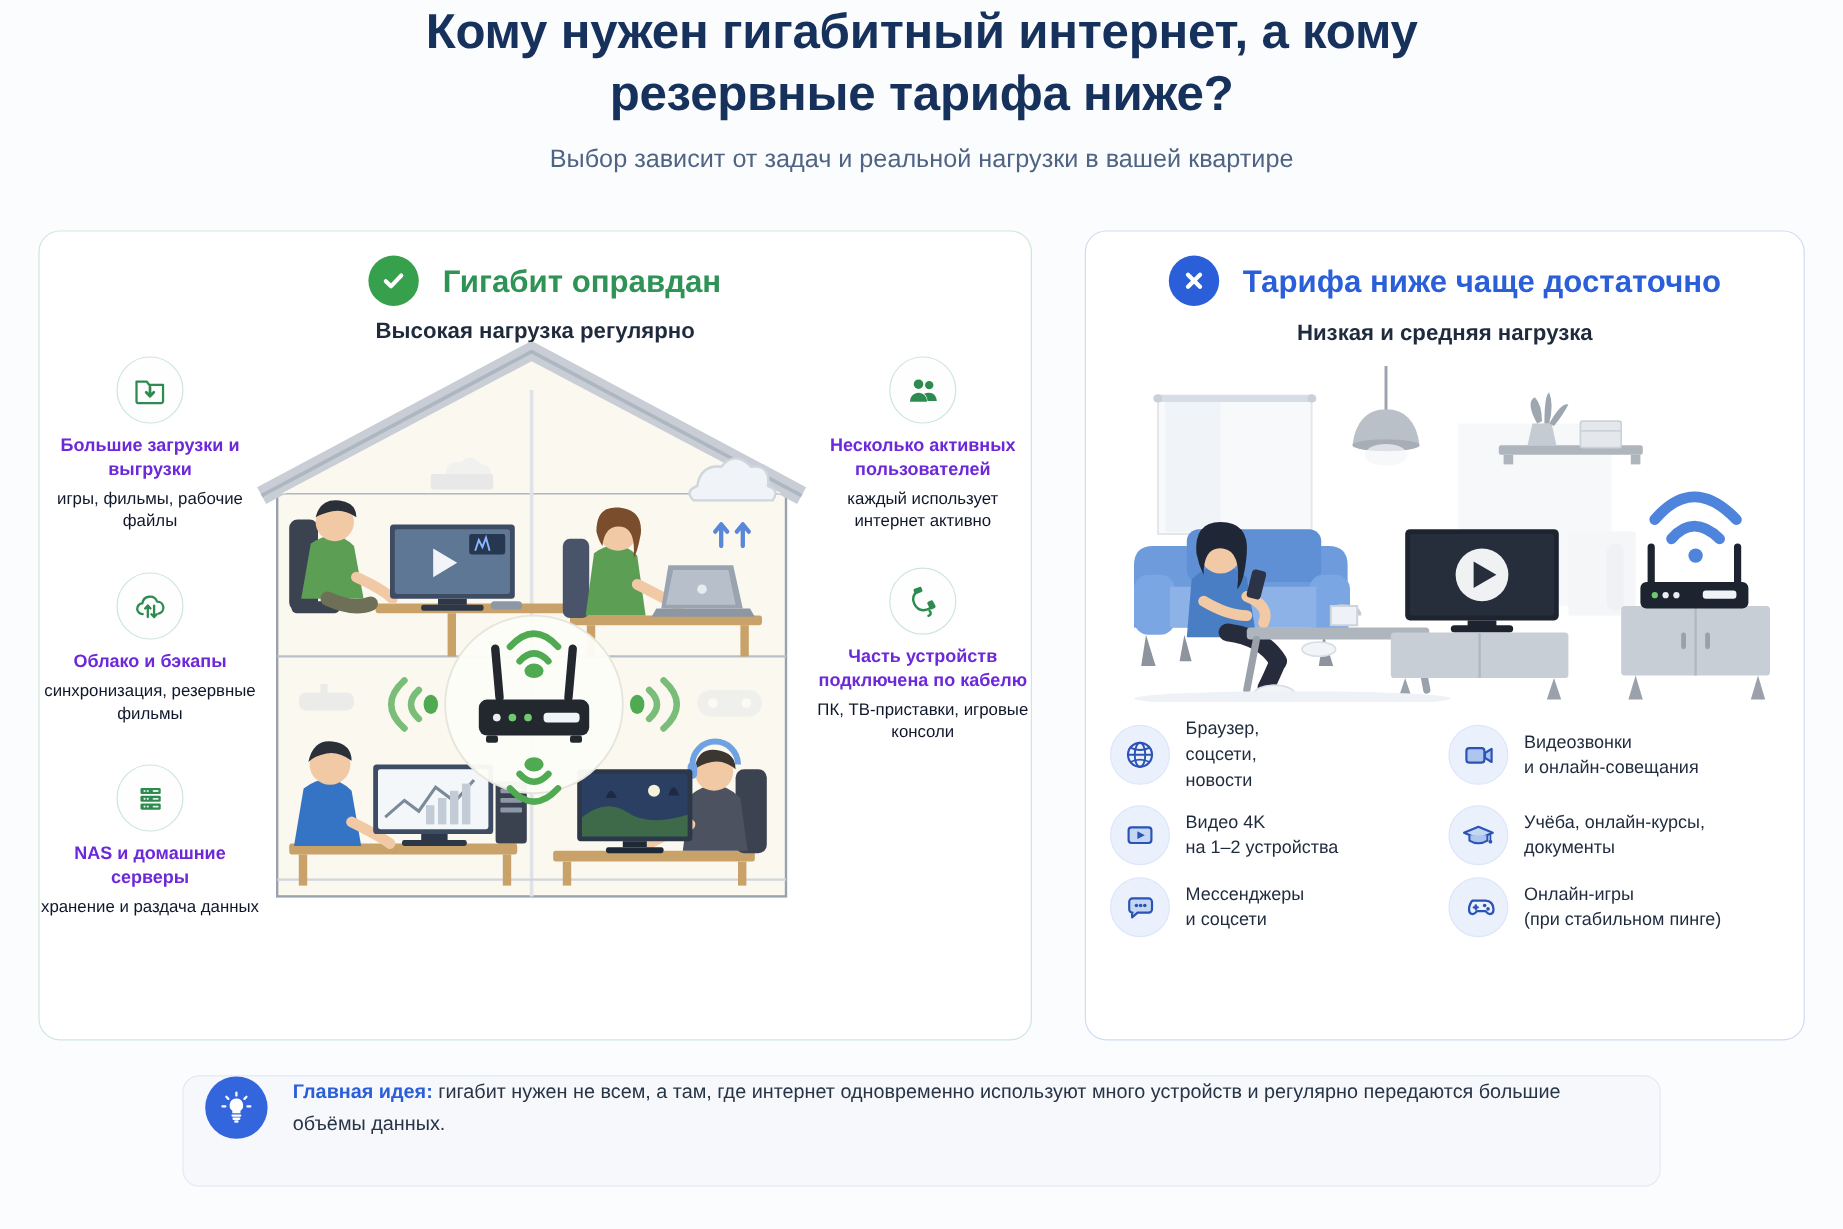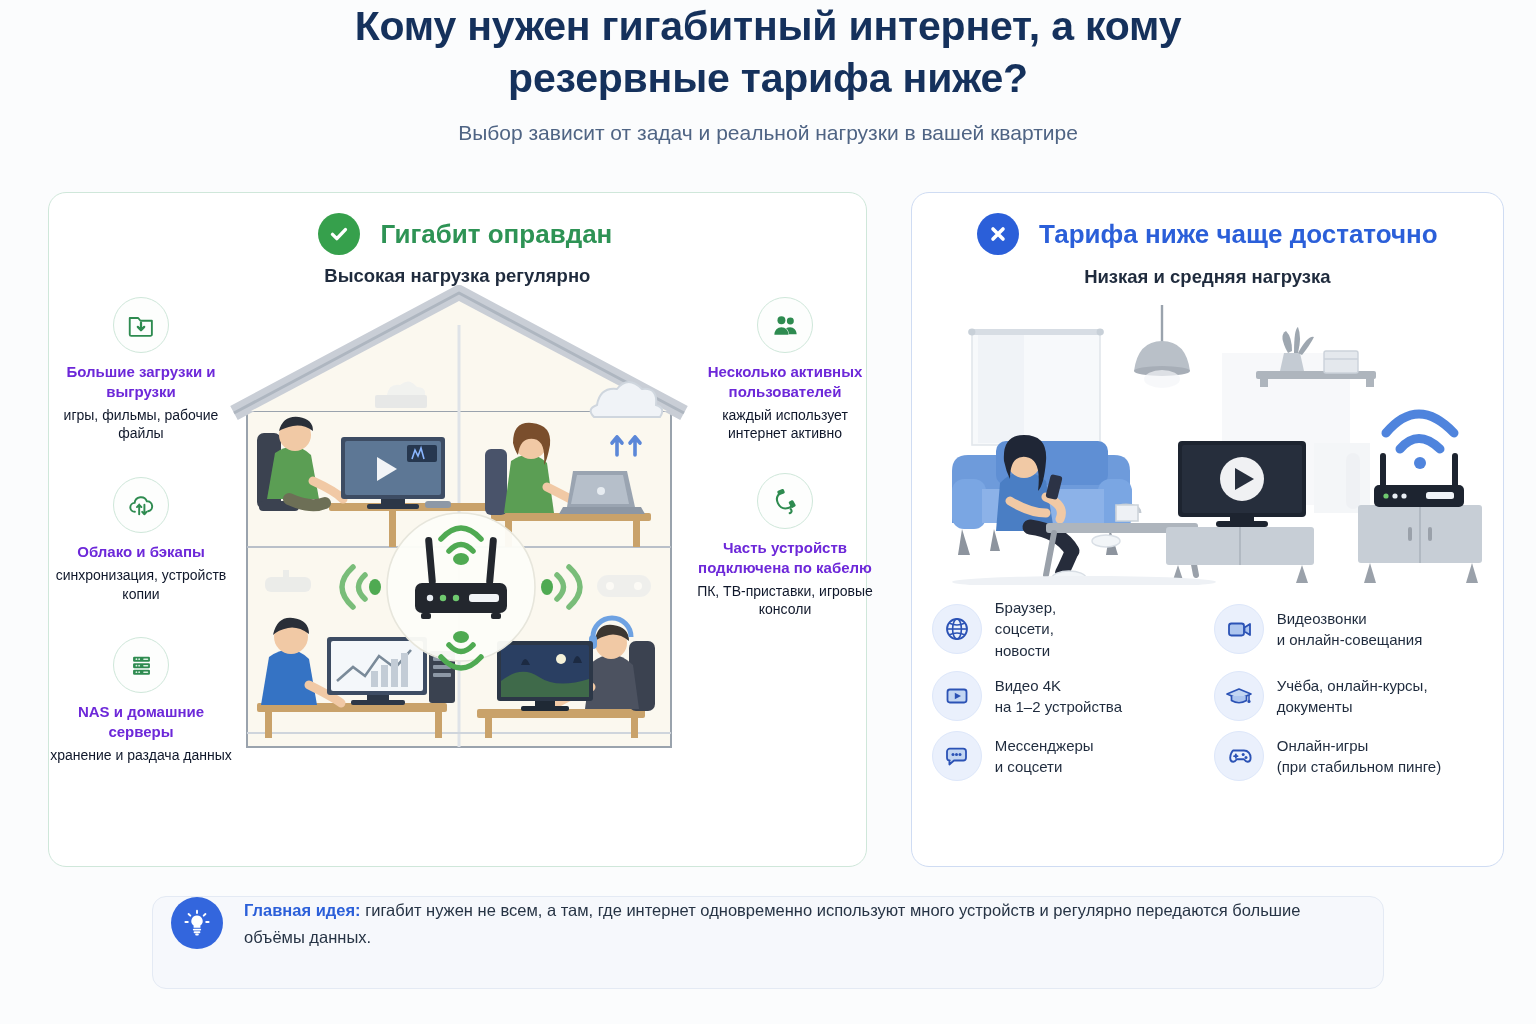--- a/index.html
+++ b/index.html
@@ -22,21 +22,21 @@
   }
 
   
   .panels {
     position: absolute; top: 192px; left: 0; width: 1536px;
     display: flex; gap: 44px; padding: 0 32px;
   }
   .panel {
     background: #ffffff; border-radius: 18px; position: relative;
   }
-  .panel-left  { width: 828px; height: 675px; border: 1.6px solid #cfe7da; margin-left: 16px; }
+  .panel-left  { width: 828px; height: 675px; border: 1.6px solid #cfe7da; }
   .panel-right { width: 600px; height: 675px; border: 1.6px solid #cfdcf3; }
 
   .panel-head {
     display: flex; align-items: center; justify-content: center;
     gap: 20px; padding-top: 20px;
   }
   .panel-head.lp { padding-left: 16px; }
   .badge {
     width: 42px; height: 42px; border-radius: 50%;
     display: flex; align-items: center; justify-content: center; flex: 0 0 auto;
@@ -150,21 +150,21 @@
 
           <div class="feat">
             <div class="feat-icon">
               <svg width="31" height="31" viewBox="0 0 32 32" aria-hidden="true">
                 <path d="M9.2 22.5a4.6 4.6 0 0 1-.3-9.2 6.6 6.6 0 0 1 12.7-1.6 5.2 5.2 0 0 1 1.2 10.3" fill="none" stroke="#2e8b50" stroke-width="2" stroke-linecap="round" stroke-linejoin="round"></path>
                 <path d="M13.6 25V15.2M13.6 15.2l-2.3 2.4M13.6 15.2l2.3 2.4" fill="none" stroke="#2e8b50" stroke-width="2" stroke-linecap="round"></path>
                 <path d="M19 15.2V25M19 25l-2.3-2.4M19 25l2.3-2.4" fill="none" stroke="#2e8b50" stroke-width="2" stroke-linecap="round"></path>
               </svg>
             </div>
             <div class="feat-title">Облако и бэкапы</div>
-            <div class="feat-desc">синхронизация, устройств копии</div>
+            <div class="feat-desc">синхронизация, резервные фильмы</div>
           </div>
 
           <div class="feat">
             <div class="feat-icon">
               <svg width="27" height="27" viewBox="0 0 32 32" aria-hidden="true">
                 <g fill="#2e8b50">
                   <rect x="6" y="5.5" width="20" height="6" rx="1.4"></rect>
                   <rect x="6" y="13.2" width="20" height="6" rx="1.4"></rect>
                   <rect x="6" y="20.9" width="20" height="6" rx="1.4"></rect>
                 </g>

